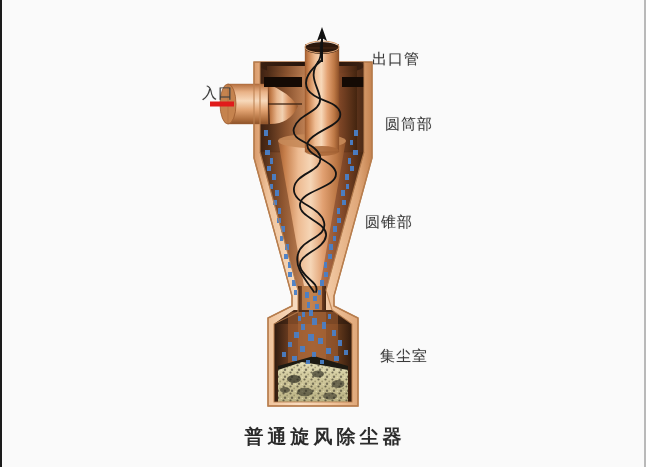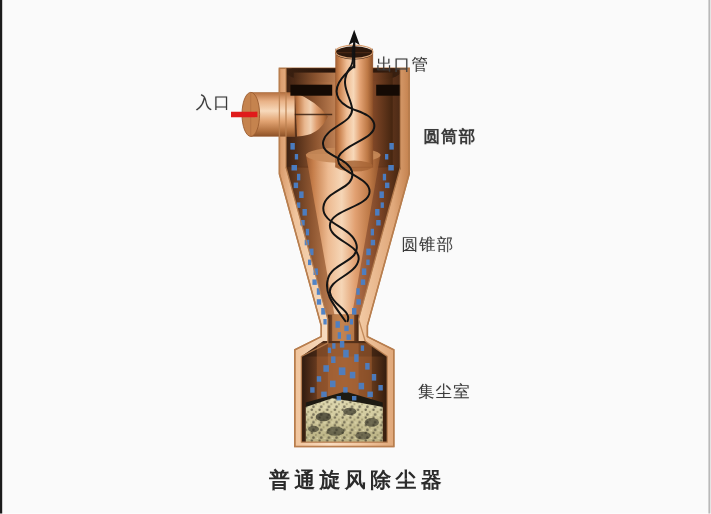--- a/index.html
+++ b/index.html
@@ -25,23 +25,23 @@
   }
   .label {
     position: absolute;
     font-family: "DejaVu Sans", "Liberation Sans", sans-serif;
     font-size: 15px;
     color: #3a3a3a;
     white-space: nowrap;
     letter-spacing: 1px;
     text-shadow: 0 0 1px rgba(120,120,120,0.35);
   }
-  .label-outlet  { left: 340px; top: 50px; text-align: center; }
-  .label-inlet   { left: 176px; top: 84px; text-align: right; }
-  .label-cyl     { left: 383px; top: 115px; font-weight: bold; }
+  .label-outlet  { left: 370px; top: 50px; text-align: center; }
+  .label-inlet   { left: 200px; top: 84px; text-align: right; }
+  .label-cyl     { left: 383px; top: 115px; }
   .label-cone    { left: 363px; top: 213px; }
   .label-dust    { left: 378px; top: 347px; }
   .title {
     position: absolute;
     left: 0;
     top: 424px;
     width: 646px;
     text-align: center;
     font-family: "DejaVu Sans", "Liberation Sans", sans-serif;
     font-size: 19px;

